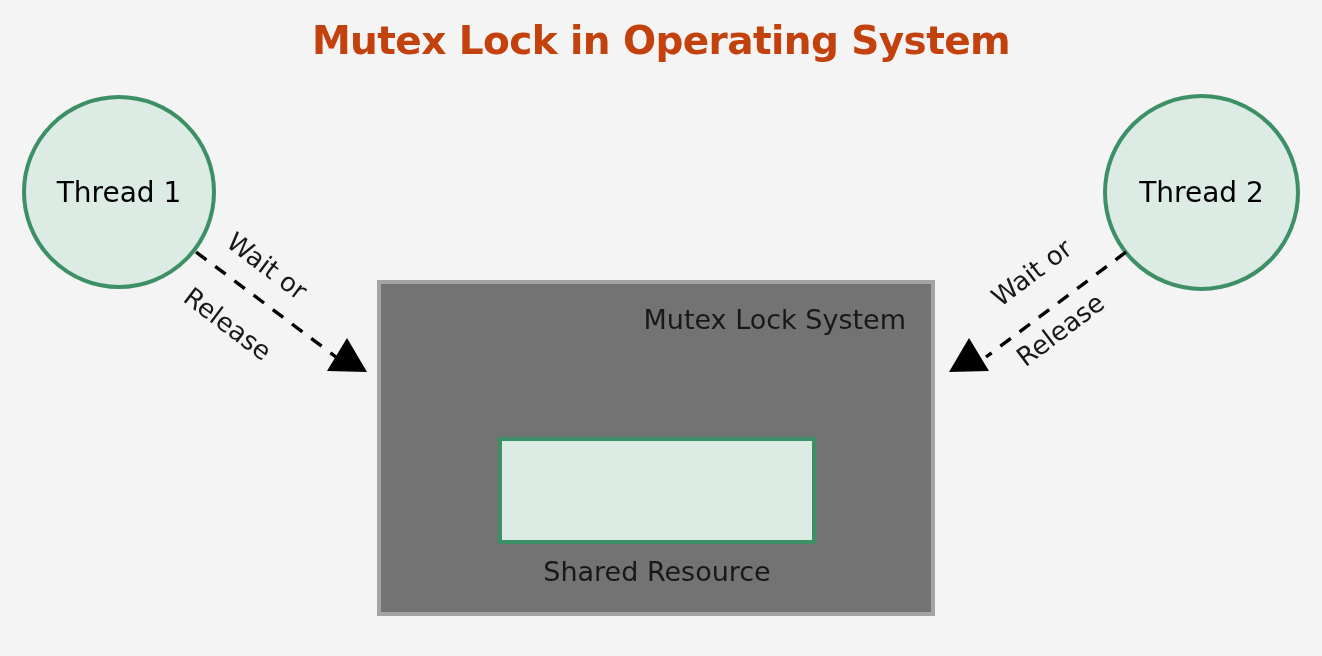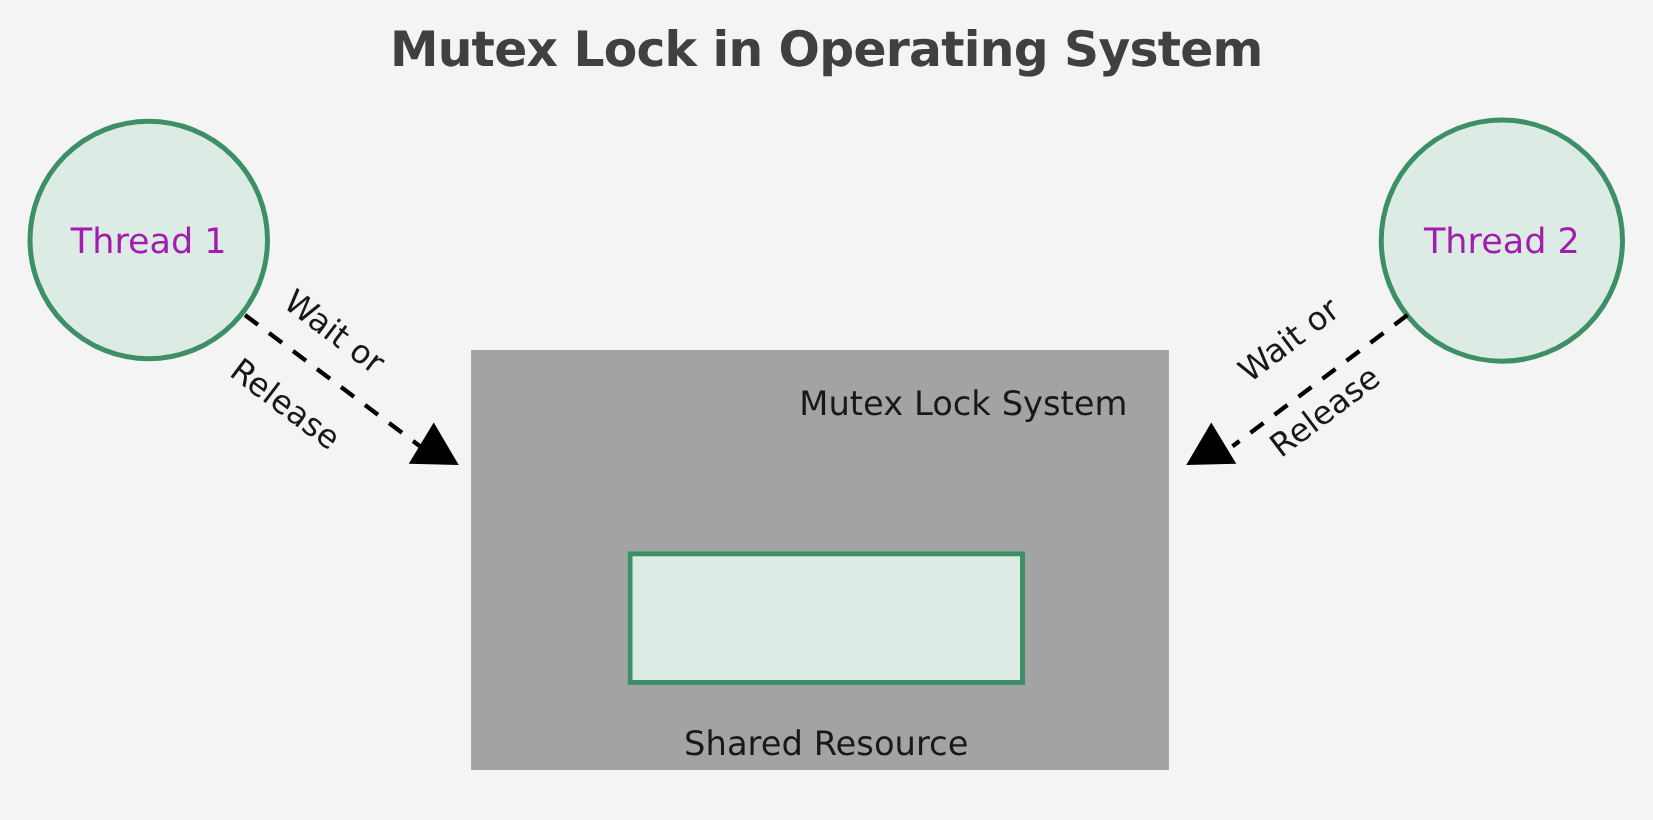--- a/index.html
+++ b/index.html
@@ -24,39 +24,39 @@
   .diagram-title {
     position: absolute;
     left: 0;
     top: 18px;
     width: 1322px;
     text-align: center;
     font-family: "DejaVu Sans", sans-serif;
     font-size: 39px;
     font-weight: bold;
     letter-spacing: -0.6px;
-    color: #404040;
+    color: #c2410c;
     white-space: nowrap;
   }
 
   
   .thread-node {
     position: absolute;
     border-radius: 50%;
     background: #dcebe3;
     border: 4px solid #3d8f66;
     box-sizing: border-box;
     display: flex;
     align-items: center;
     justify-content: center;
   }
   .thread-node .thread-label {
     font-family: "DejaVu Sans", sans-serif;
     font-size: 28px;
-    color: #a21caf;
+    color: #000000;
     letter-spacing: 0px;
     white-space: nowrap;
   }
   #thread-1 {
     left: 22px;
     top: 95px;
     width: 194px;
     height: 194px;
   }
   #thread-2 {
@@ -66,22 +66,22 @@
     height: 197px;
   }
 
   
   #mutex-box {
     position: absolute;
     left: 377px;
     top: 280px;
     width: 558px;
     height: 336px;
-    background: #a3a3a3;
-    border: 8px solid #a3a3a3;
+    background: #737373;
+    border: 4px solid #a3a3a3;
     box-sizing: border-box;
   }
   #mutex-box-label {
     position: absolute;
     right: 25px;
     top: 20px;
     font-family: "DejaVu Sans", sans-serif;
     font-size: 27px;
     color: #16191c;
     white-space: nowrap;
@@ -99,21 +99,20 @@
   #shared-resource-label {
     position: absolute;
     left: 117px;
     top: 272px;
     width: 318px;
     text-align: center;
     font-family: "DejaVu Sans", sans-serif;
     font-size: 27px;
     color: #16191c;
     white-space: nowrap;
-    margin-top: 20px;
   }
 
   
   #connectors {
     position: absolute;
     left: 0;
     top: 0;
     width: 1322px;
     height: 656px;
     pointer-events: none;

